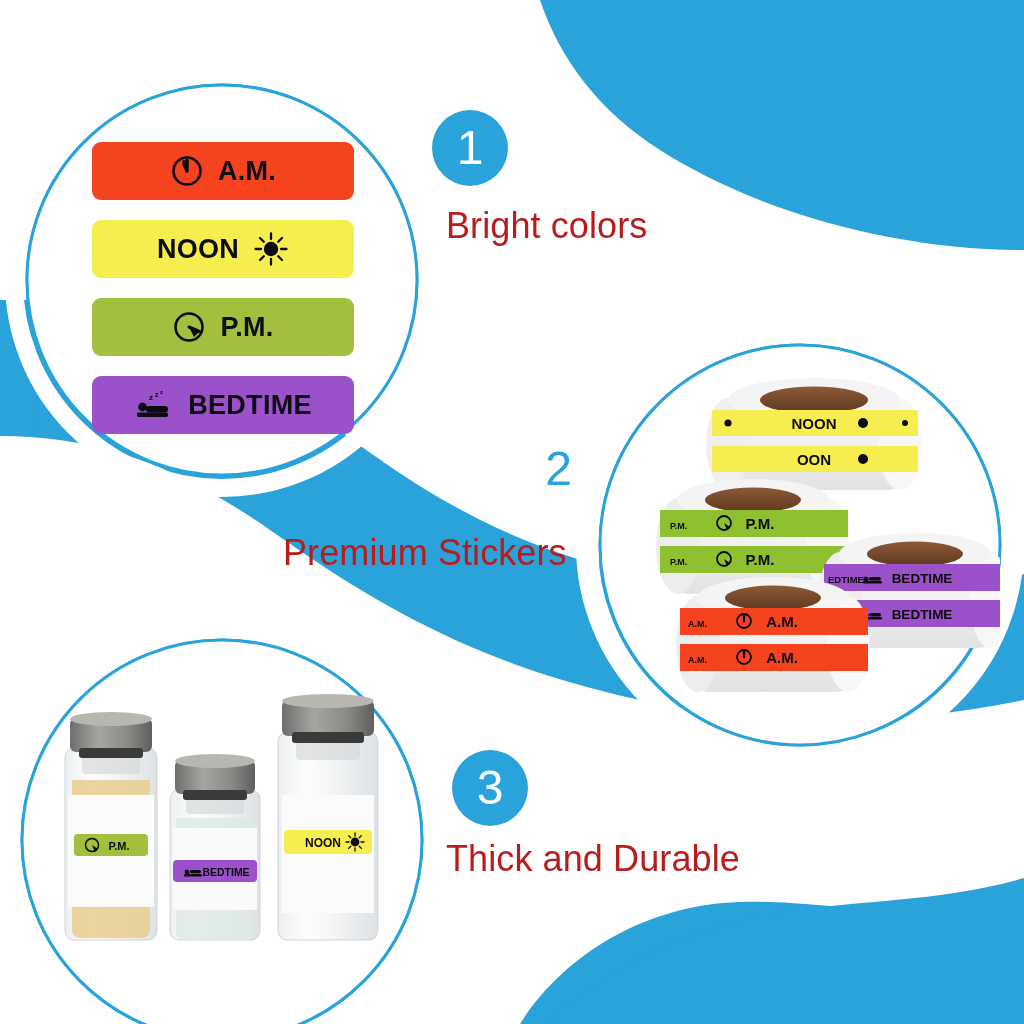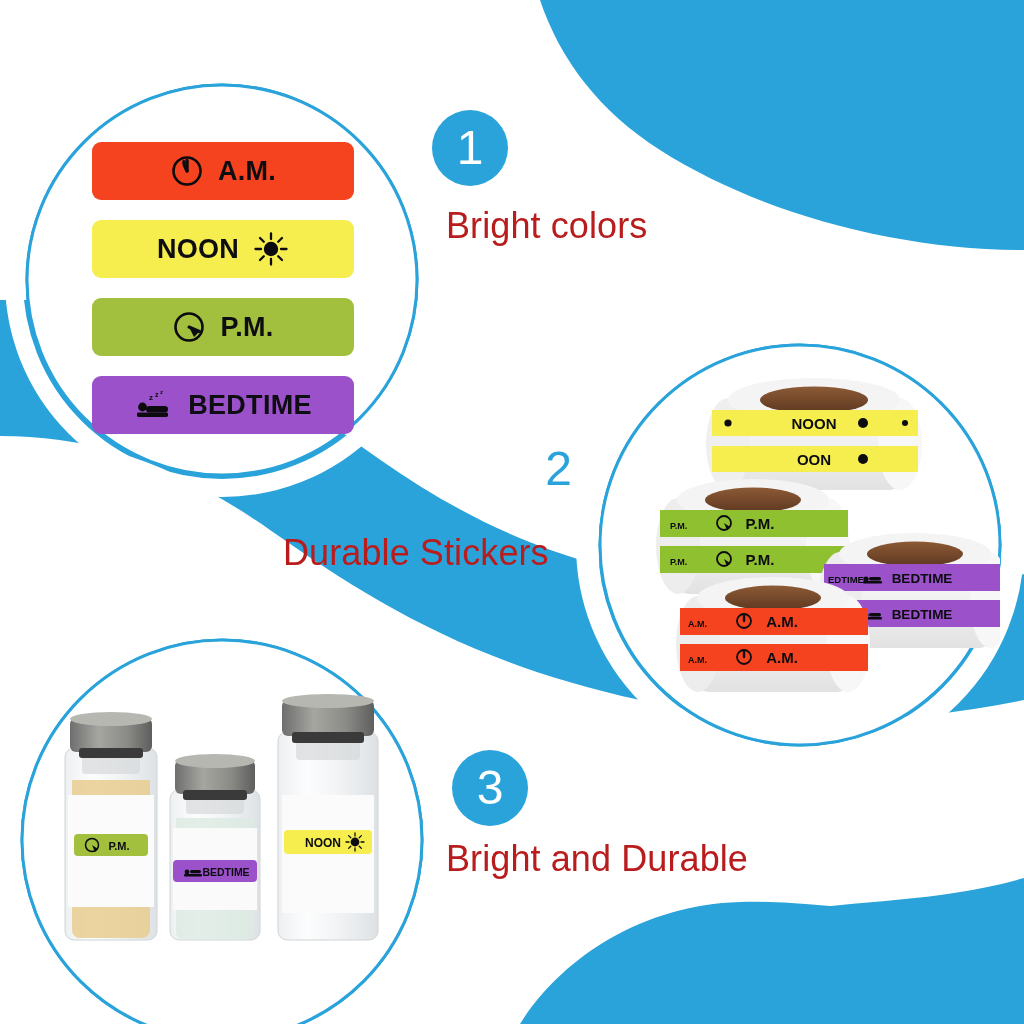--- a/index.html
+++ b/index.html
@@ -307,20 +307,20 @@
   </svg>
 
   <div class="badge badge-filled" style="left:432px; top:110px; width:76px; height:76px; font-size:48px;">
     <span>1</span>
   </div>
   <div class="heading" style="left:446px; top:205px; font-size:36px;">Bright colors</div>
 
   <div class="badge badge-outline" style="left:520px; top:430px; width:77px; height:77px; font-size:48px;">
     <span>2</span>
   </div>
-  <div class="heading" style="left:283px; top:532px; font-size:36px;">Durable Stickers</div>
+  <div class="heading" style="left:283px; top:532px; font-size:36px;">Premium Stickers</div>
 
   <div class="badge badge-filled" style="left:452px; top:750px; width:76px; height:76px; font-size:48px;">
     <span>3</span>
   </div>
-  <div class="heading" style="left:446px; top:838px; font-size:36px;">Bright and Durable</div>
+  <div class="heading" style="left:446px; top:838px; font-size:36px;">Thick and Durable</div>
 
 </div>
 
 </body></html>

